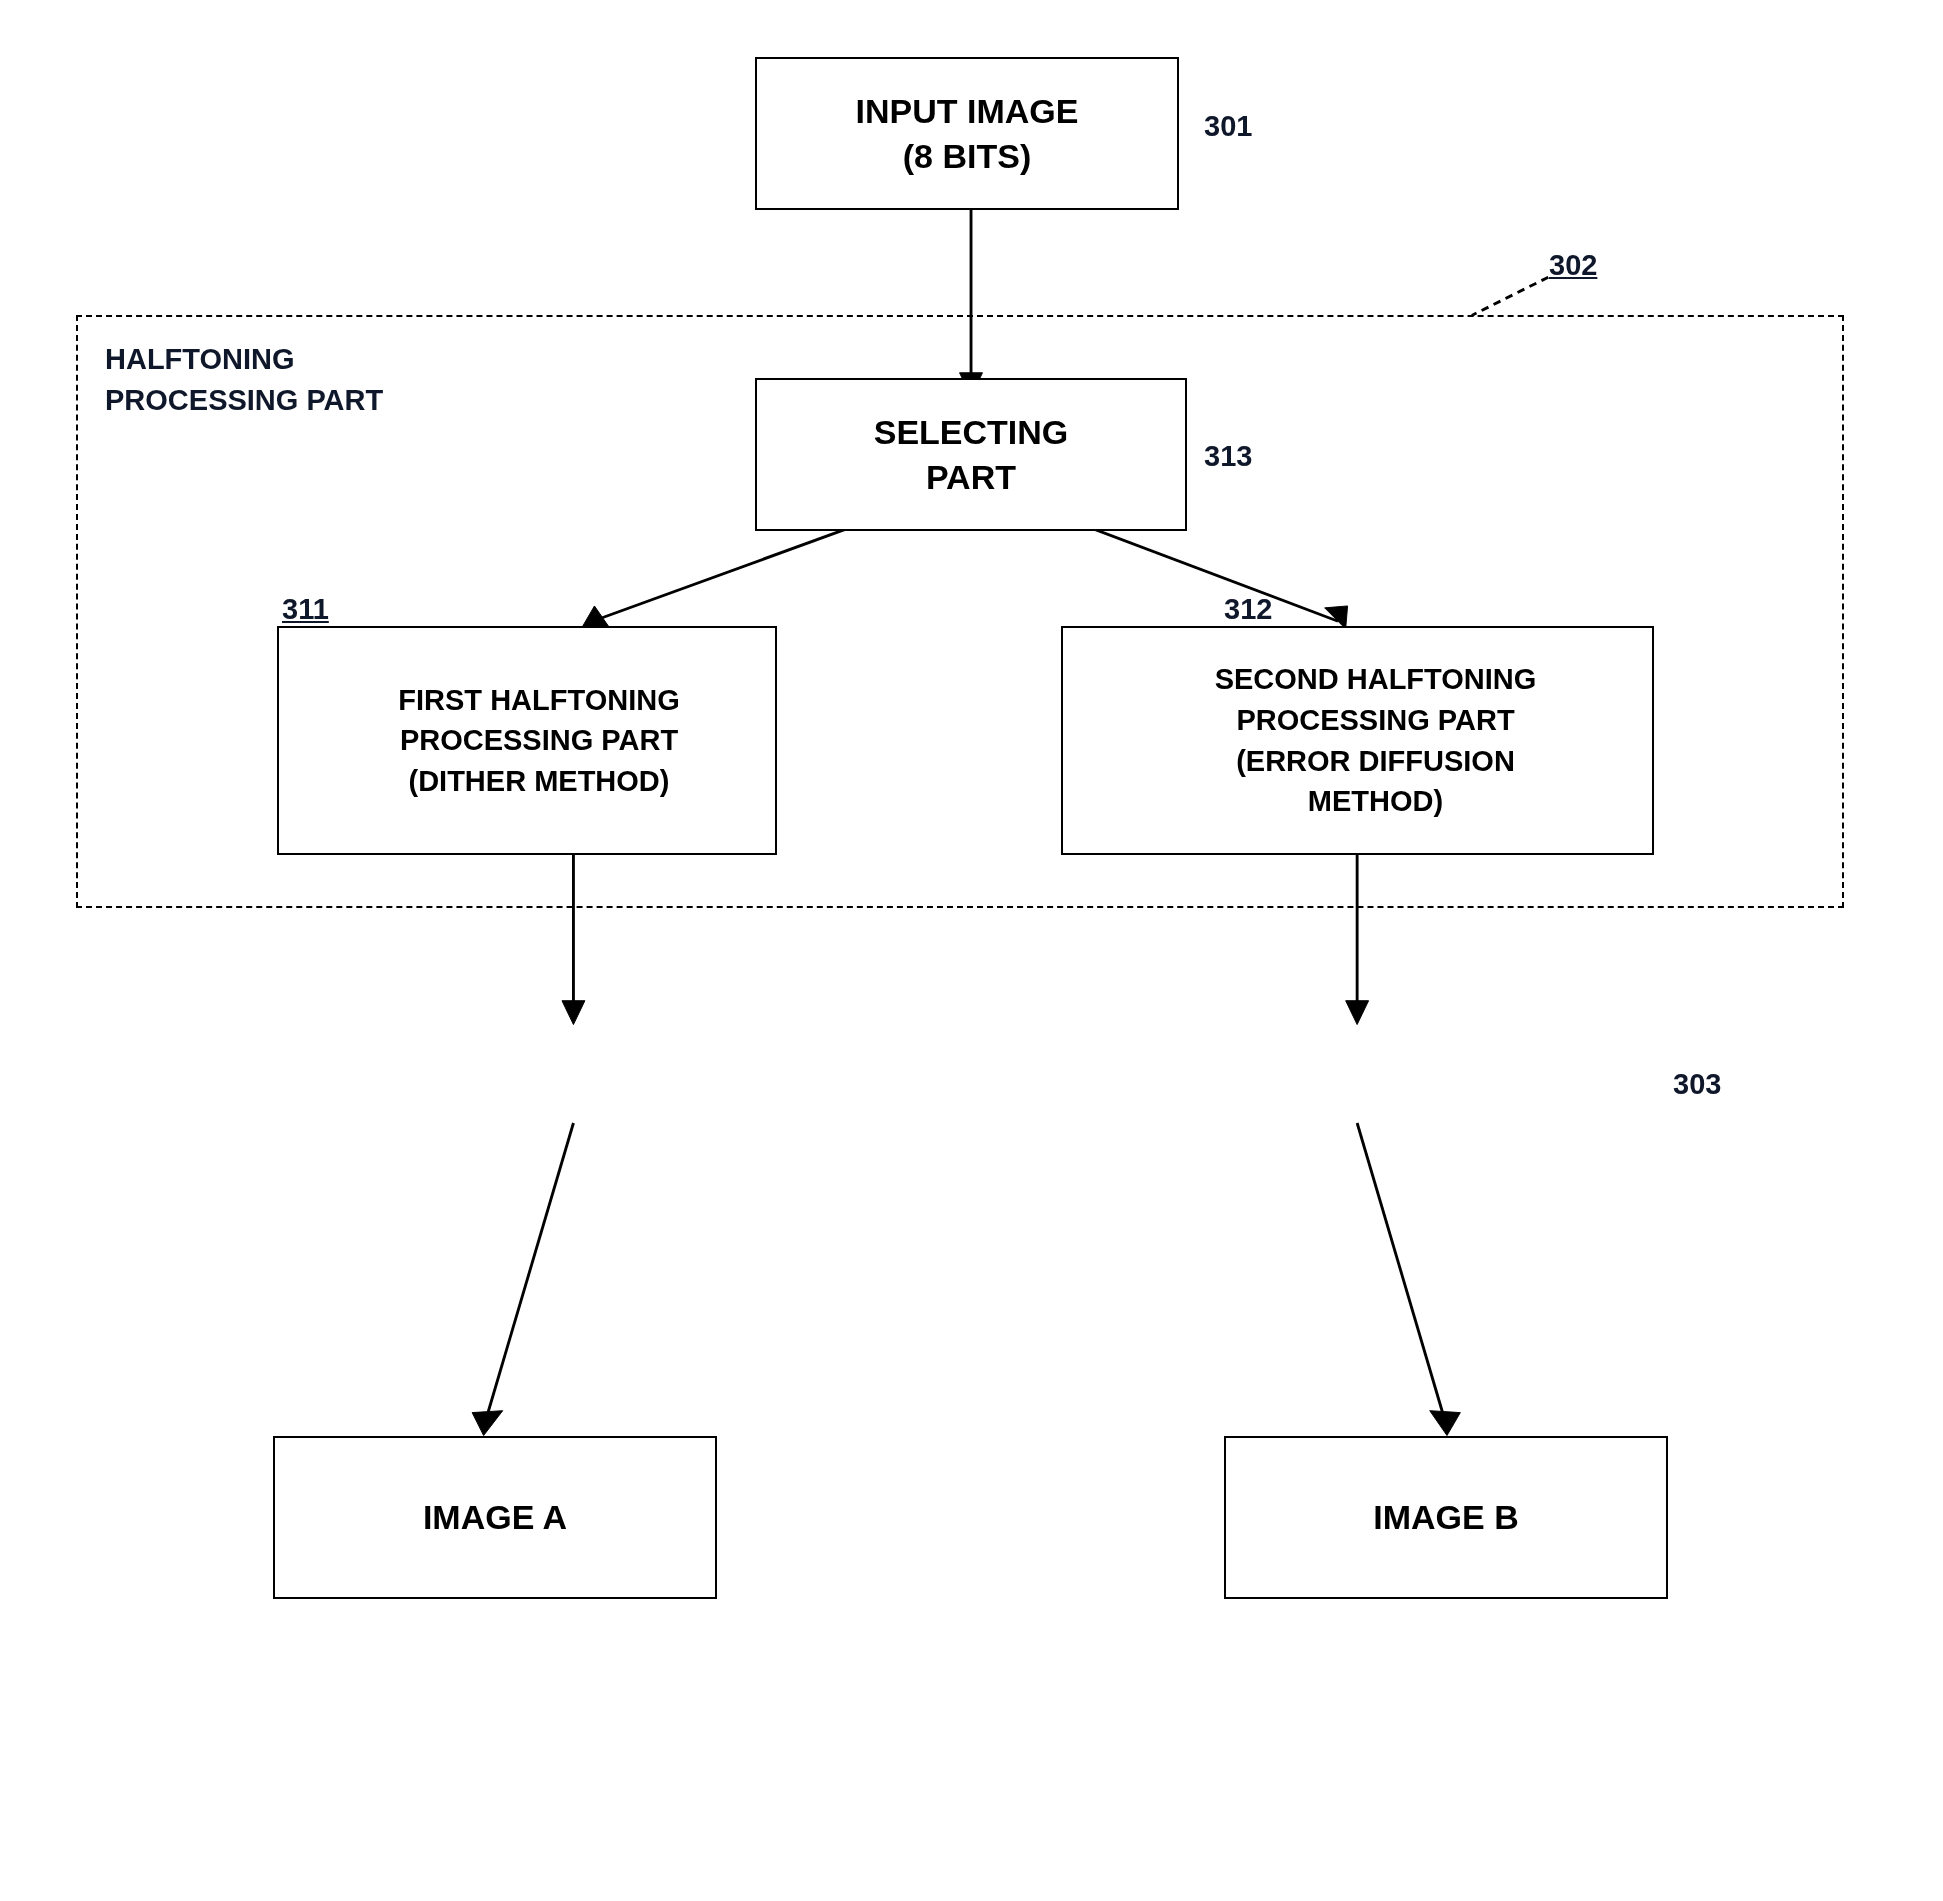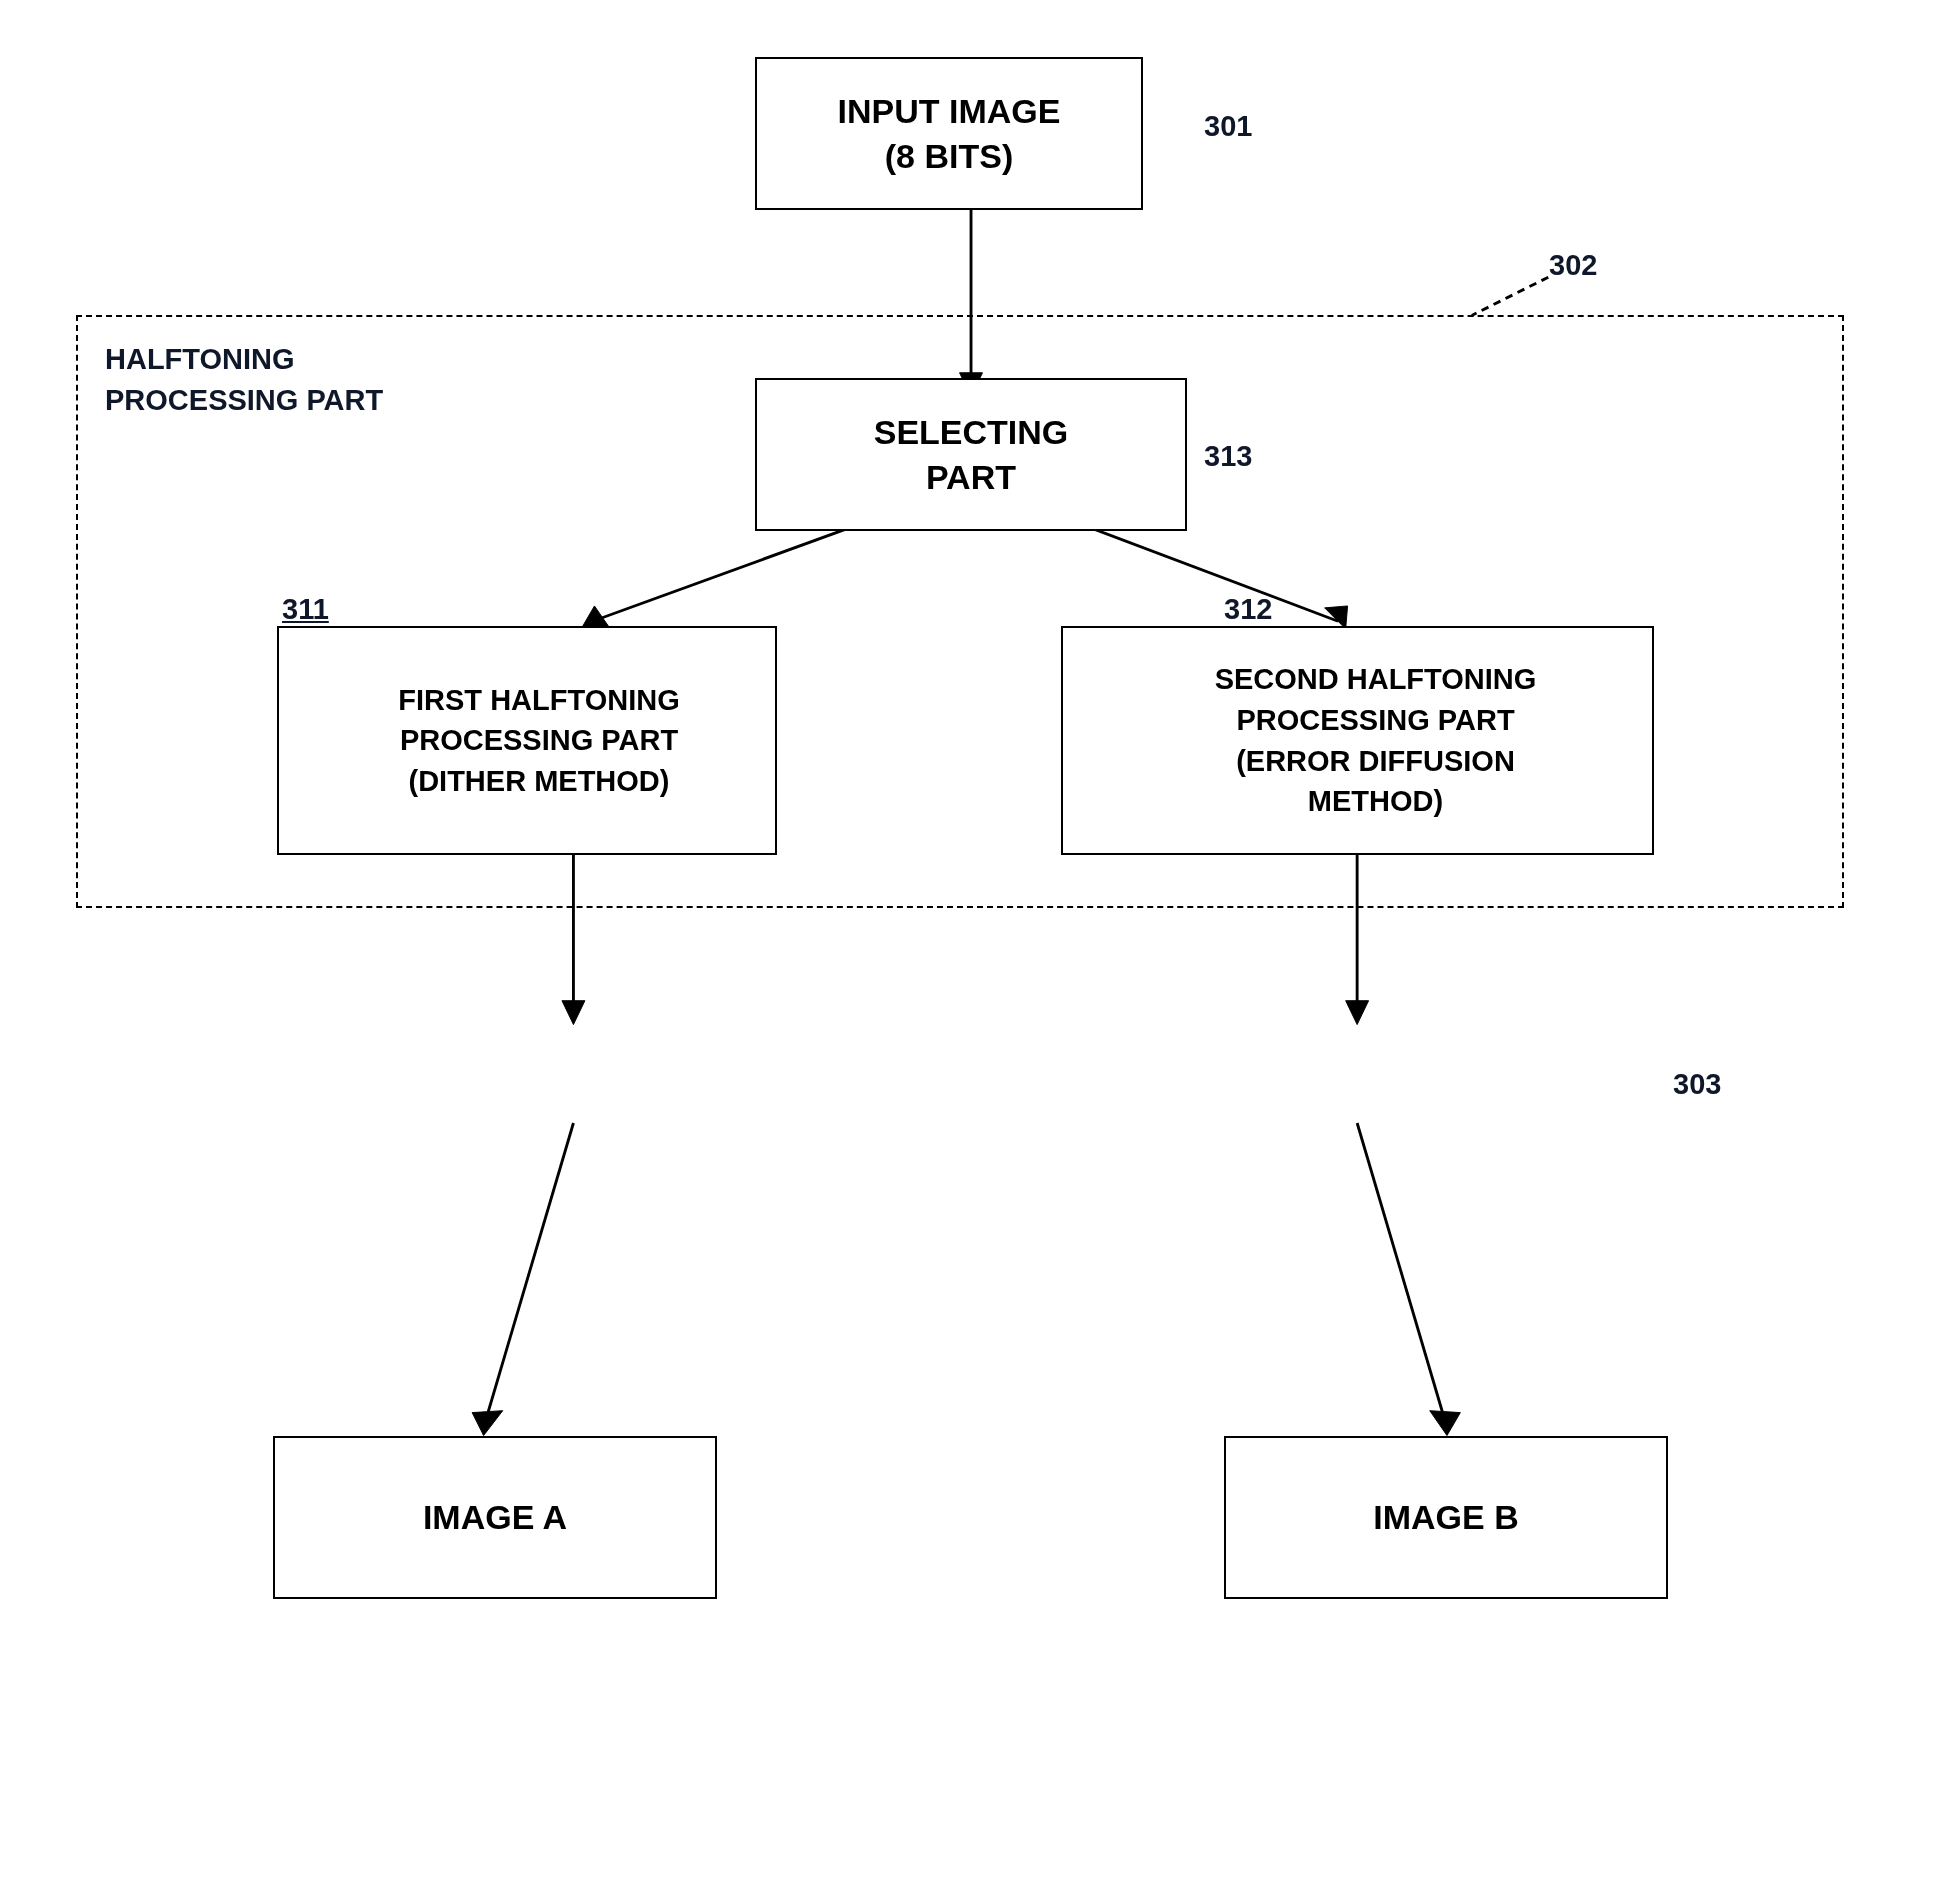--- a/index.html
+++ b/index.html
@@ -99,30 +99,30 @@
 
     <line x1="600" y1="1175" x2="510" y2="1480"></line>
     <polygon points="506,1502 494,1478 526,1476"></polygon>
 
     <line x1="1420" y1="1175" x2="1510" y2="1480"></line>
     <polygon points="1514,1502 1496,1476 1528,1478"></polygon>
 
     <line x1="1620" y1="290" x2="1540" y2="330" stroke-dasharray="8,6"></line>
   </svg>
 
-  <div class="box" style="left: 755px; top: 57px; width: 388px; height: 153px; font-size: 34px;">
+  <div class="box" style="left: 755px; top: 57px; width: 424px; height: 153px; font-size: 34px;">
     <span style="white-space: pre-line;">INPUT IMAGE
 (8 BITS)</span>
   </div>
 
   <div class="label" style="left: 1204px; top: 110px; font-size: 29px;">
     <span>301</span>
   </div>
 
-  <div class="label" style="left: 1549px; top: 249px; font-size: 29px;">
+  <div class="label" style="left: 1549px; top: 249px; font-size: 29px; text-decoration: underline;">
     <span>302</span>
   </div>
 
   <div class="dashed-box" style="left: 76px; top: 315px; width: 1768px; height: 593px;">
   </div>
 
   <div class="label" style="left: 105px; top: 339px; font-size: 29px; line-height: 1.4;">
     <span style="white-space: pre-line;">HALFTONING
 PROCESSING PART</span>
   </div>

